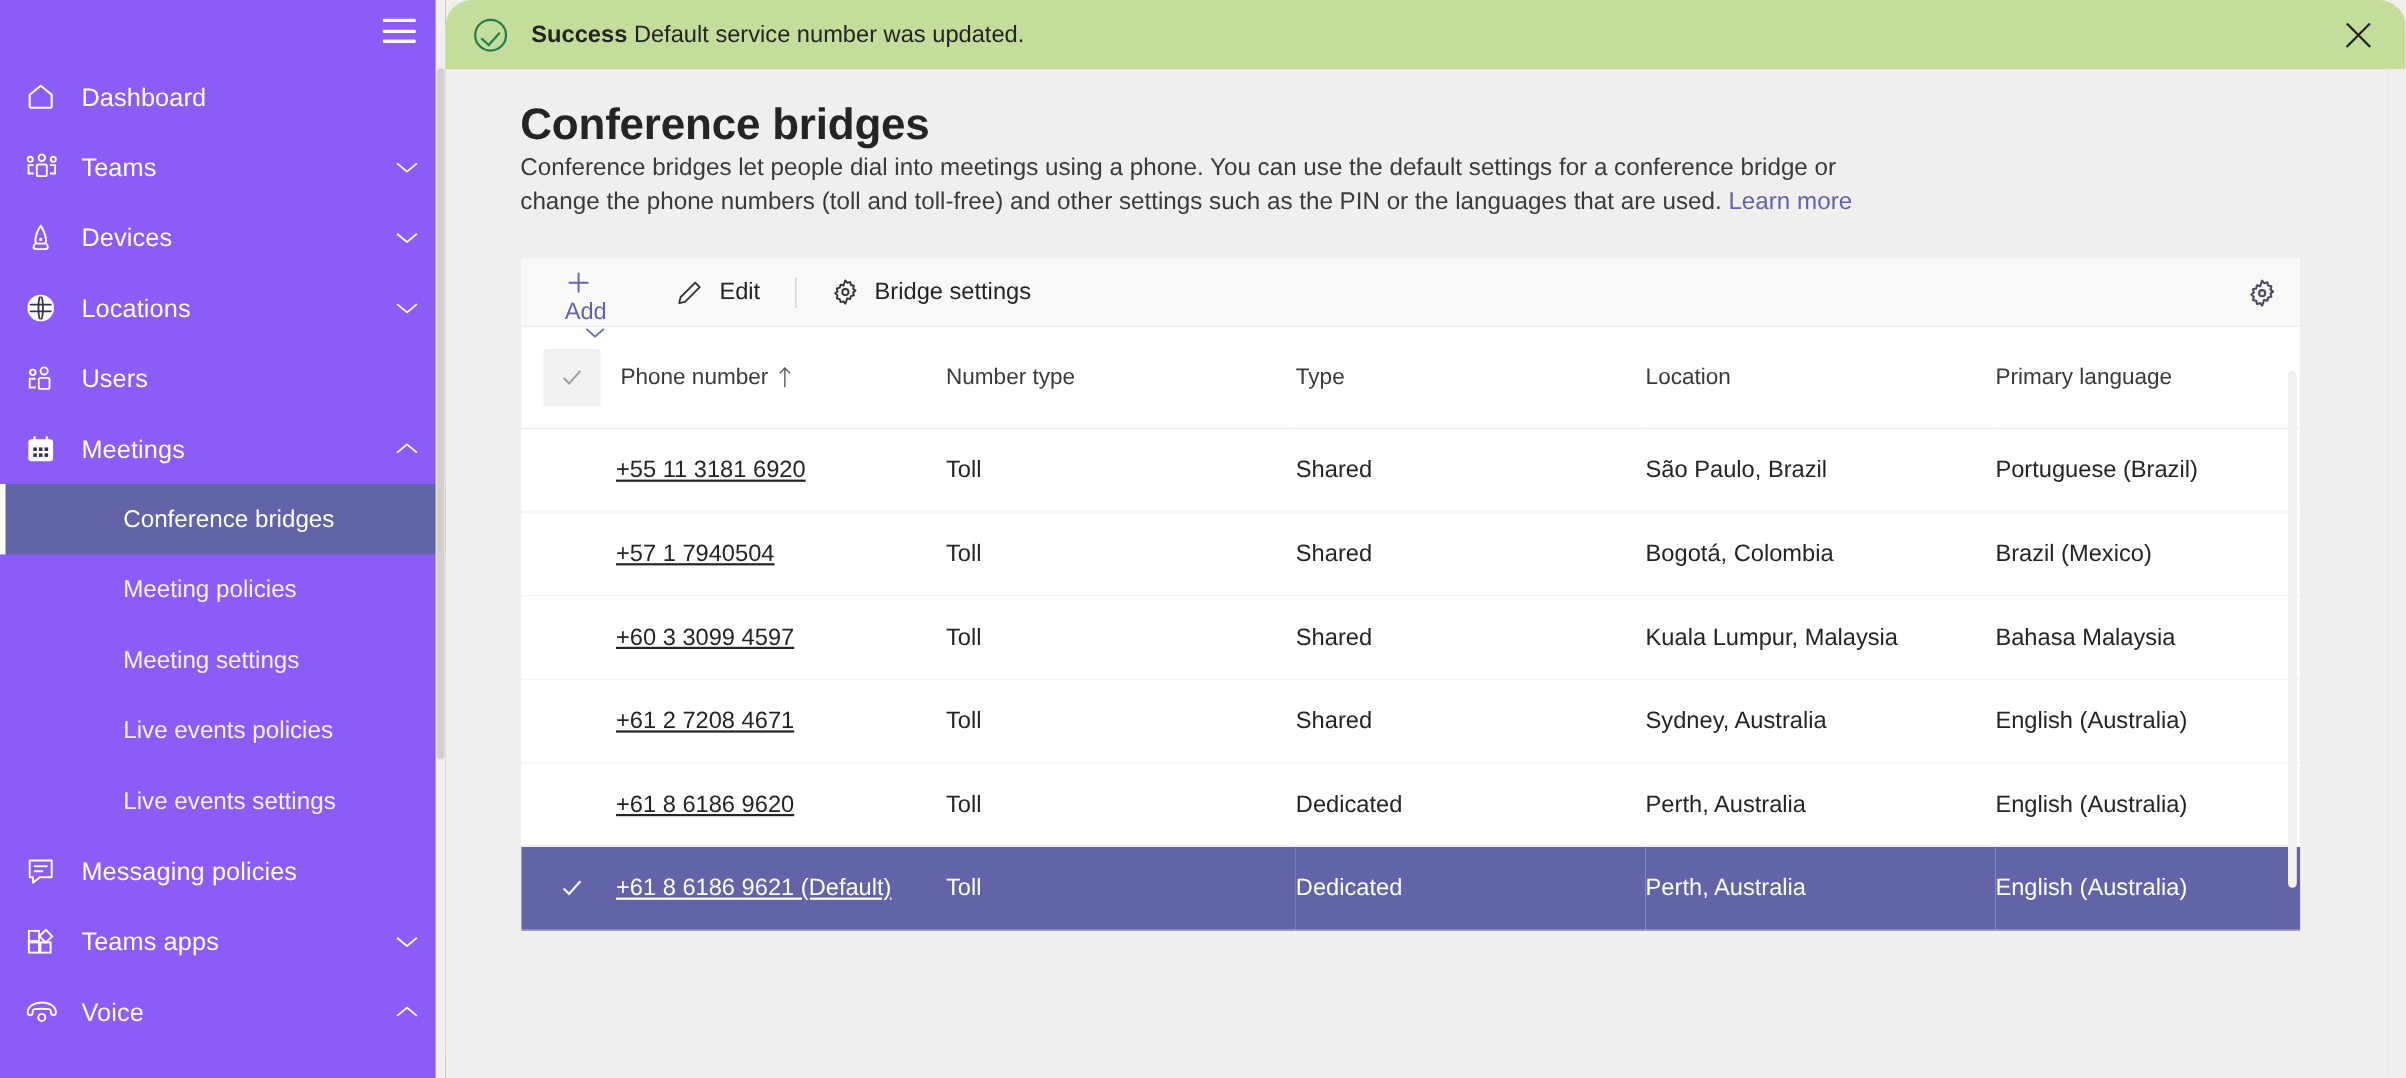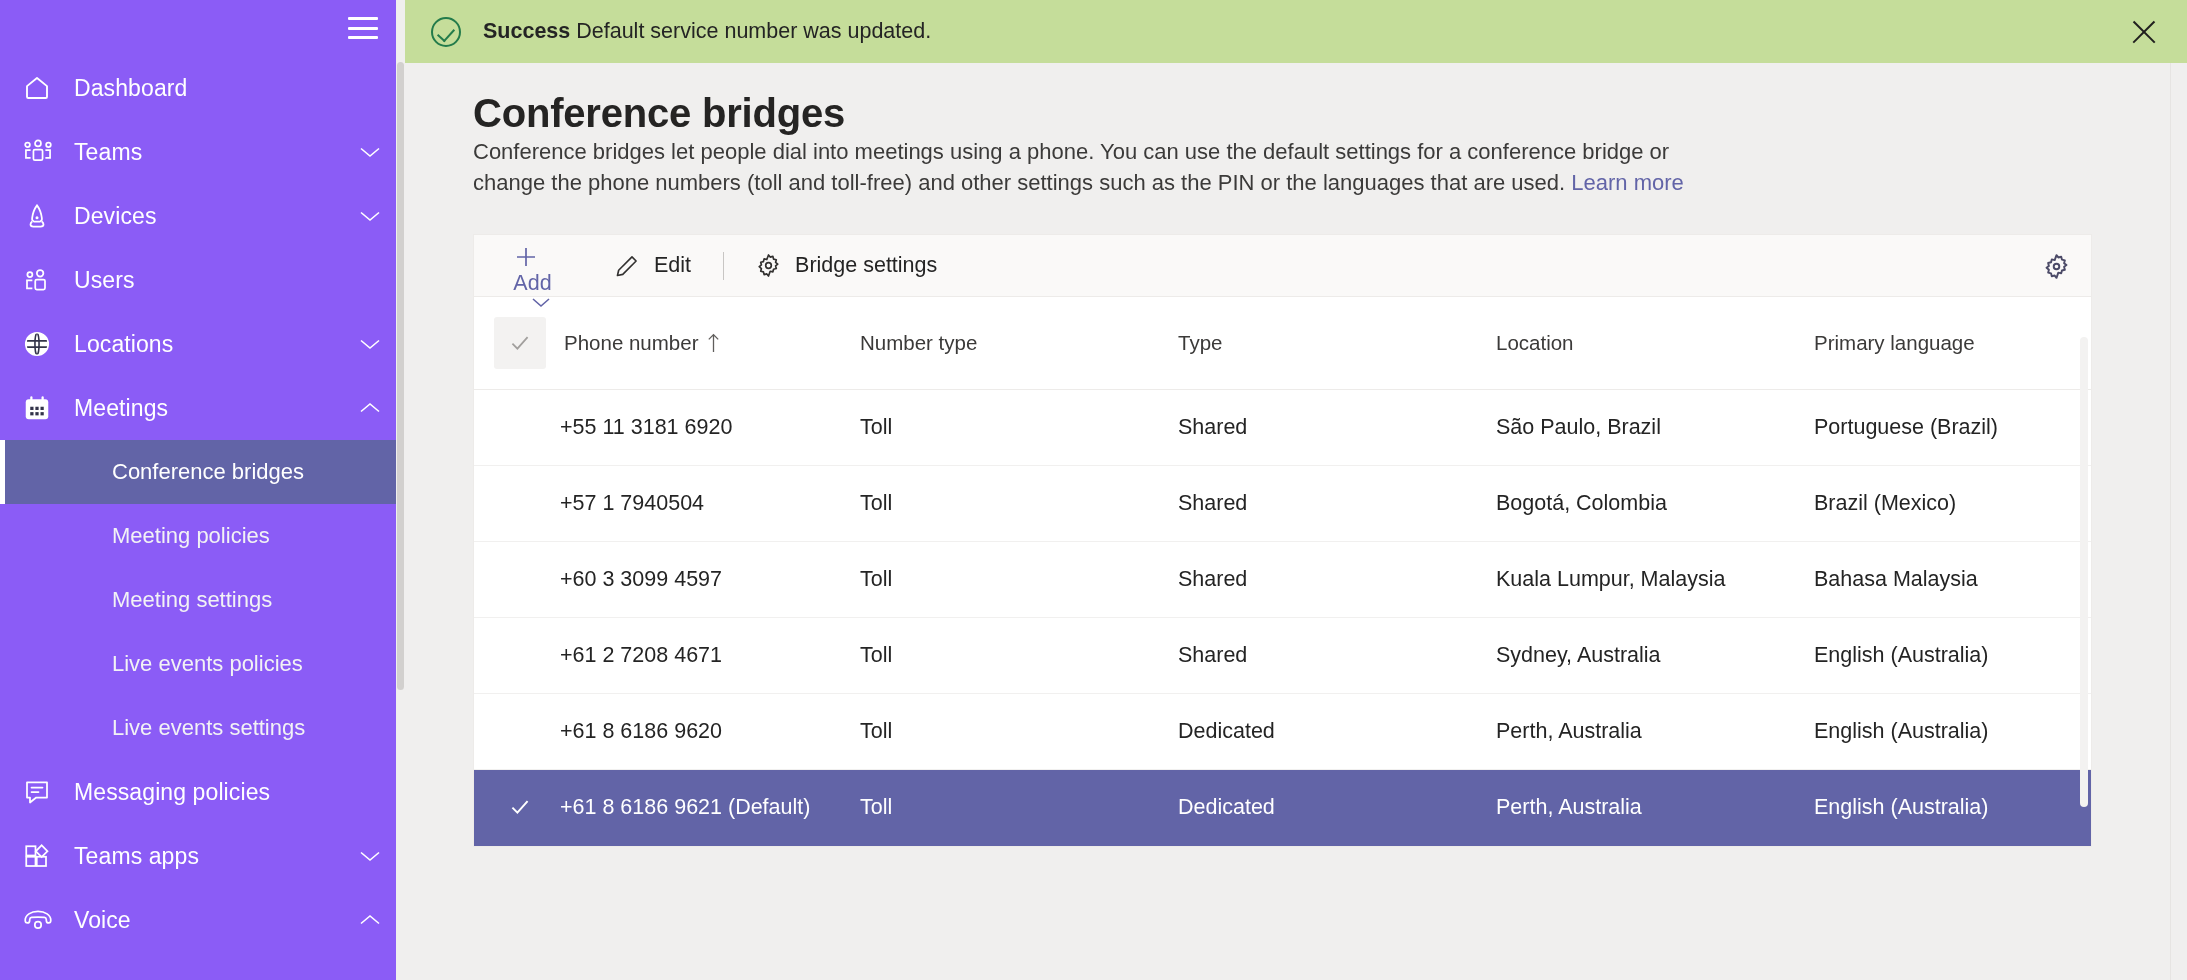--- a/index.html
+++ b/index.html
@@ -98,20 +98,21 @@
     border-radius: 4px;
   }
 
   
   .main {
     flex: 1 1 auto;
     height: 980px;
     background: #f0efee;
     position: relative;
     overflow: hidden;
+    border-radius: 24px;
   }
 
   .banner {
     height: 63px;
     background: #c5dd9a;
     display: flex;
     align-items: center;
     padding: 0 26px 0 26px;
   }
   .banner .check-circle {
@@ -259,21 +260,21 @@
   .sort-arrow { margin-left: 9px; display: inline-flex; }
 
   table.grid td {
     font-size: 21.5px;
     color: #242424;
     height: 76px;
     vertical-align: middle;
     border-bottom: 1px solid #f1f0ef;
     padding: 0;
   }
-  td.c-phone  { padding-left: 4px; }
+  td.c-phone  { padding-left: 4px; text-decoration: underline; }
   td.c-lang   { color: #8a8886; }
   tr.row { background: #ffffff; cursor: pointer; }
   tr.row.selected { background: #6264a7; }
   tr.row.selected td { color: #ffffff; border-bottom-color: #6264a7; }
   tr.row.selected td.c-lang { color: #ffffff; }
   .row-check {
     width: 52px; height: 52px;
     margin-left: 20px;
     display: flex; align-items: center; justify-content: center;
   }
@@ -354,44 +355,44 @@
       <span class="label">Devices</span>
       <span class="chev">
         <svg width="22" height="14" viewBox="0 0 22 14" fill="none" stroke="#fff" stroke-width="1.6">
             <path d="M2 3.5 11 11l9-7.5"></path>
           </svg>
       </span>
     </div>
 
     <div class="nav-item">
       <span class="ico">
+        <svg width="30" height="30" viewBox="0 0 24 24">
+            <circle cx="12" cy="12" r="9" fill="#fff"></circle>
+            <path d="M12 3c-2.2 2.2-2.2 15.6 0 18M3.5 9.5h17M3.5 14.5h17M12 3c2.2 2.2 2.2 15.6 0 18" fill="none" stroke="#33344a" stroke-width="1.3"></path>
+            <circle cx="12" cy="12" r="9" fill="none" stroke="#fff" stroke-width="1.3"></circle>
+          </svg>
+      </span>
+      <span class="label">Locations</span>
+      <span class="chev">
+        <svg width="22" height="14" viewBox="0 0 22 14" fill="none" stroke="#fff" stroke-width="1.6">
+            <path d="M2 3.5 11 11l9-7.5"></path>
+          </svg>
+      </span>
+    </div>
+
+    <div class="nav-item">
+      <span class="ico">
         <svg width="30" height="28" viewBox="0 0 24 20" fill="none" stroke="#fff" stroke-width="1.4">
             <circle cx="14.5" cy="4.6" r="2.6"></circle>
             <circle cx="6.3" cy="5.6" r="2"></circle>
             <rect x="10.6" y="9.6" width="7.8" height="8" rx="1.2"></rect>
             <path d="M8.3 10.2H4v6.4h4.3"></path>
           </svg>
       </span>
       <span class="label">Users</span>
-    </div>
-
-    <div class="nav-item">
-      <span class="ico">
-        <svg width="30" height="30" viewBox="0 0 24 24">
-            <circle cx="12" cy="12" r="9" fill="#fff"></circle>
-            <path d="M12 3c-2.2 2.2-2.2 15.6 0 18M3.5 9.5h17M3.5 14.5h17M12 3c2.2 2.2 2.2 15.6 0 18" fill="none" stroke="#33344a" stroke-width="1.3"></path>
-            <circle cx="12" cy="12" r="9" fill="none" stroke="#fff" stroke-width="1.3"></circle>
-          </svg>
-      </span>
-      <span class="label">Locations</span>
-      <span class="chev">
-        <svg width="22" height="14" viewBox="0 0 22 14" fill="none" stroke="#fff" stroke-width="1.6">
-            <path d="M2 3.5 11 11l9-7.5"></path>
-          </svg>
-      </span>
     </div>
 
     <div class="nav-item">
       <span class="ico">
         <svg width="30" height="30" viewBox="0 0 24 24">
             <rect x="3" y="5" width="18" height="16" rx="2.4" fill="#fff"></rect>
             <rect x="6.6" y="2.6" width="1.8" height="4" rx=".9" fill="#fff"></rect>
             <rect x="15.6" y="2.6" width="1.8" height="4" rx=".9" fill="#fff"></rect>
             <g fill="#33344a">
               <rect x="6.6" y="11" width="2.6" height="2.6"></rect>

